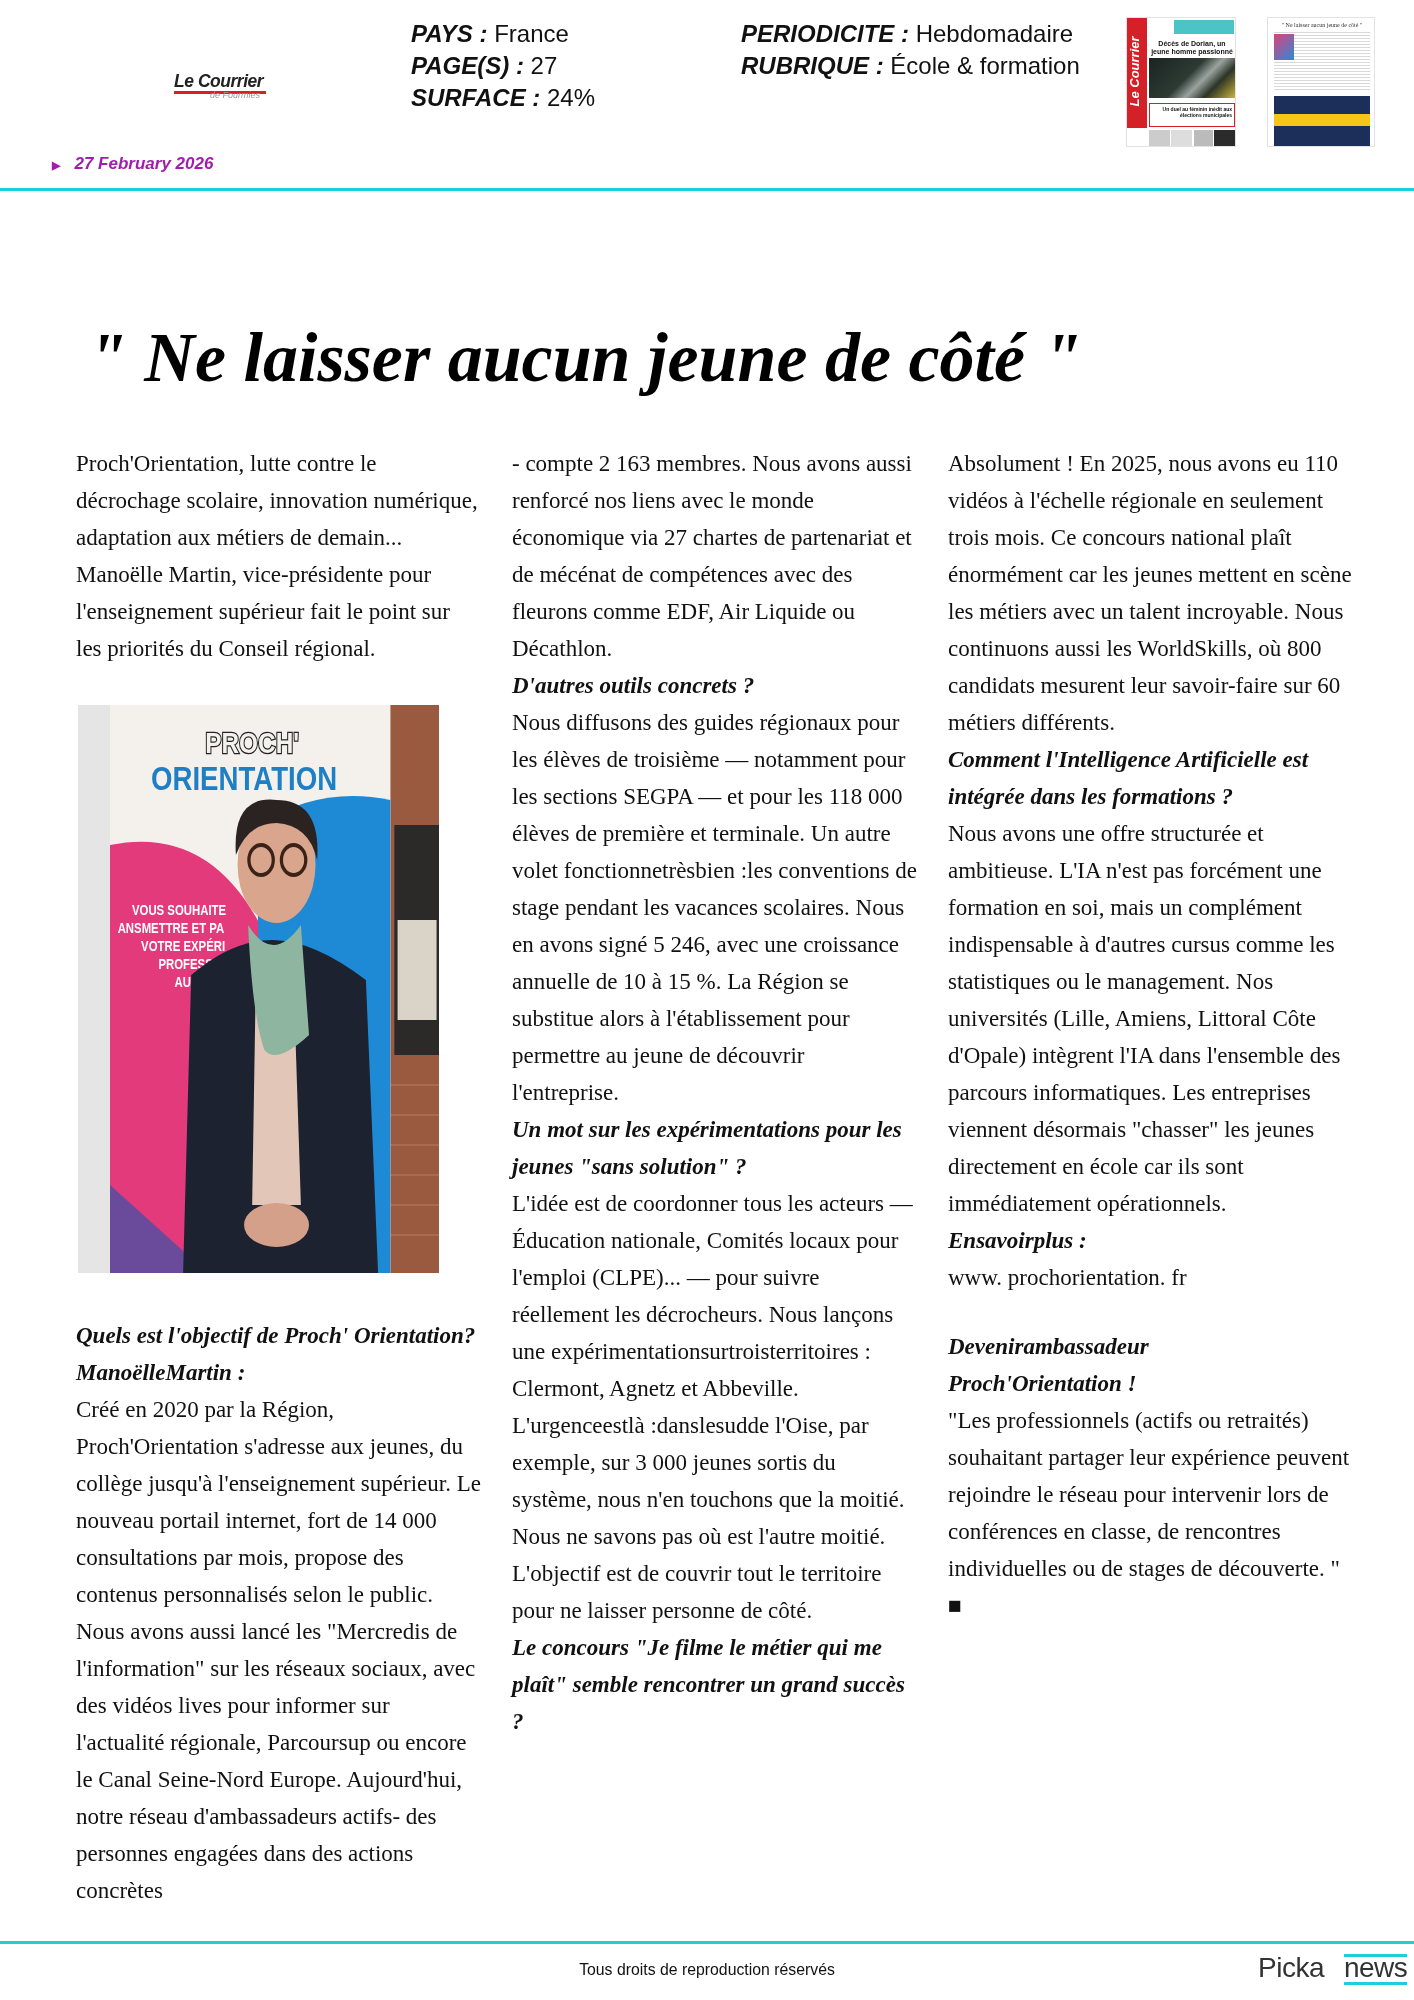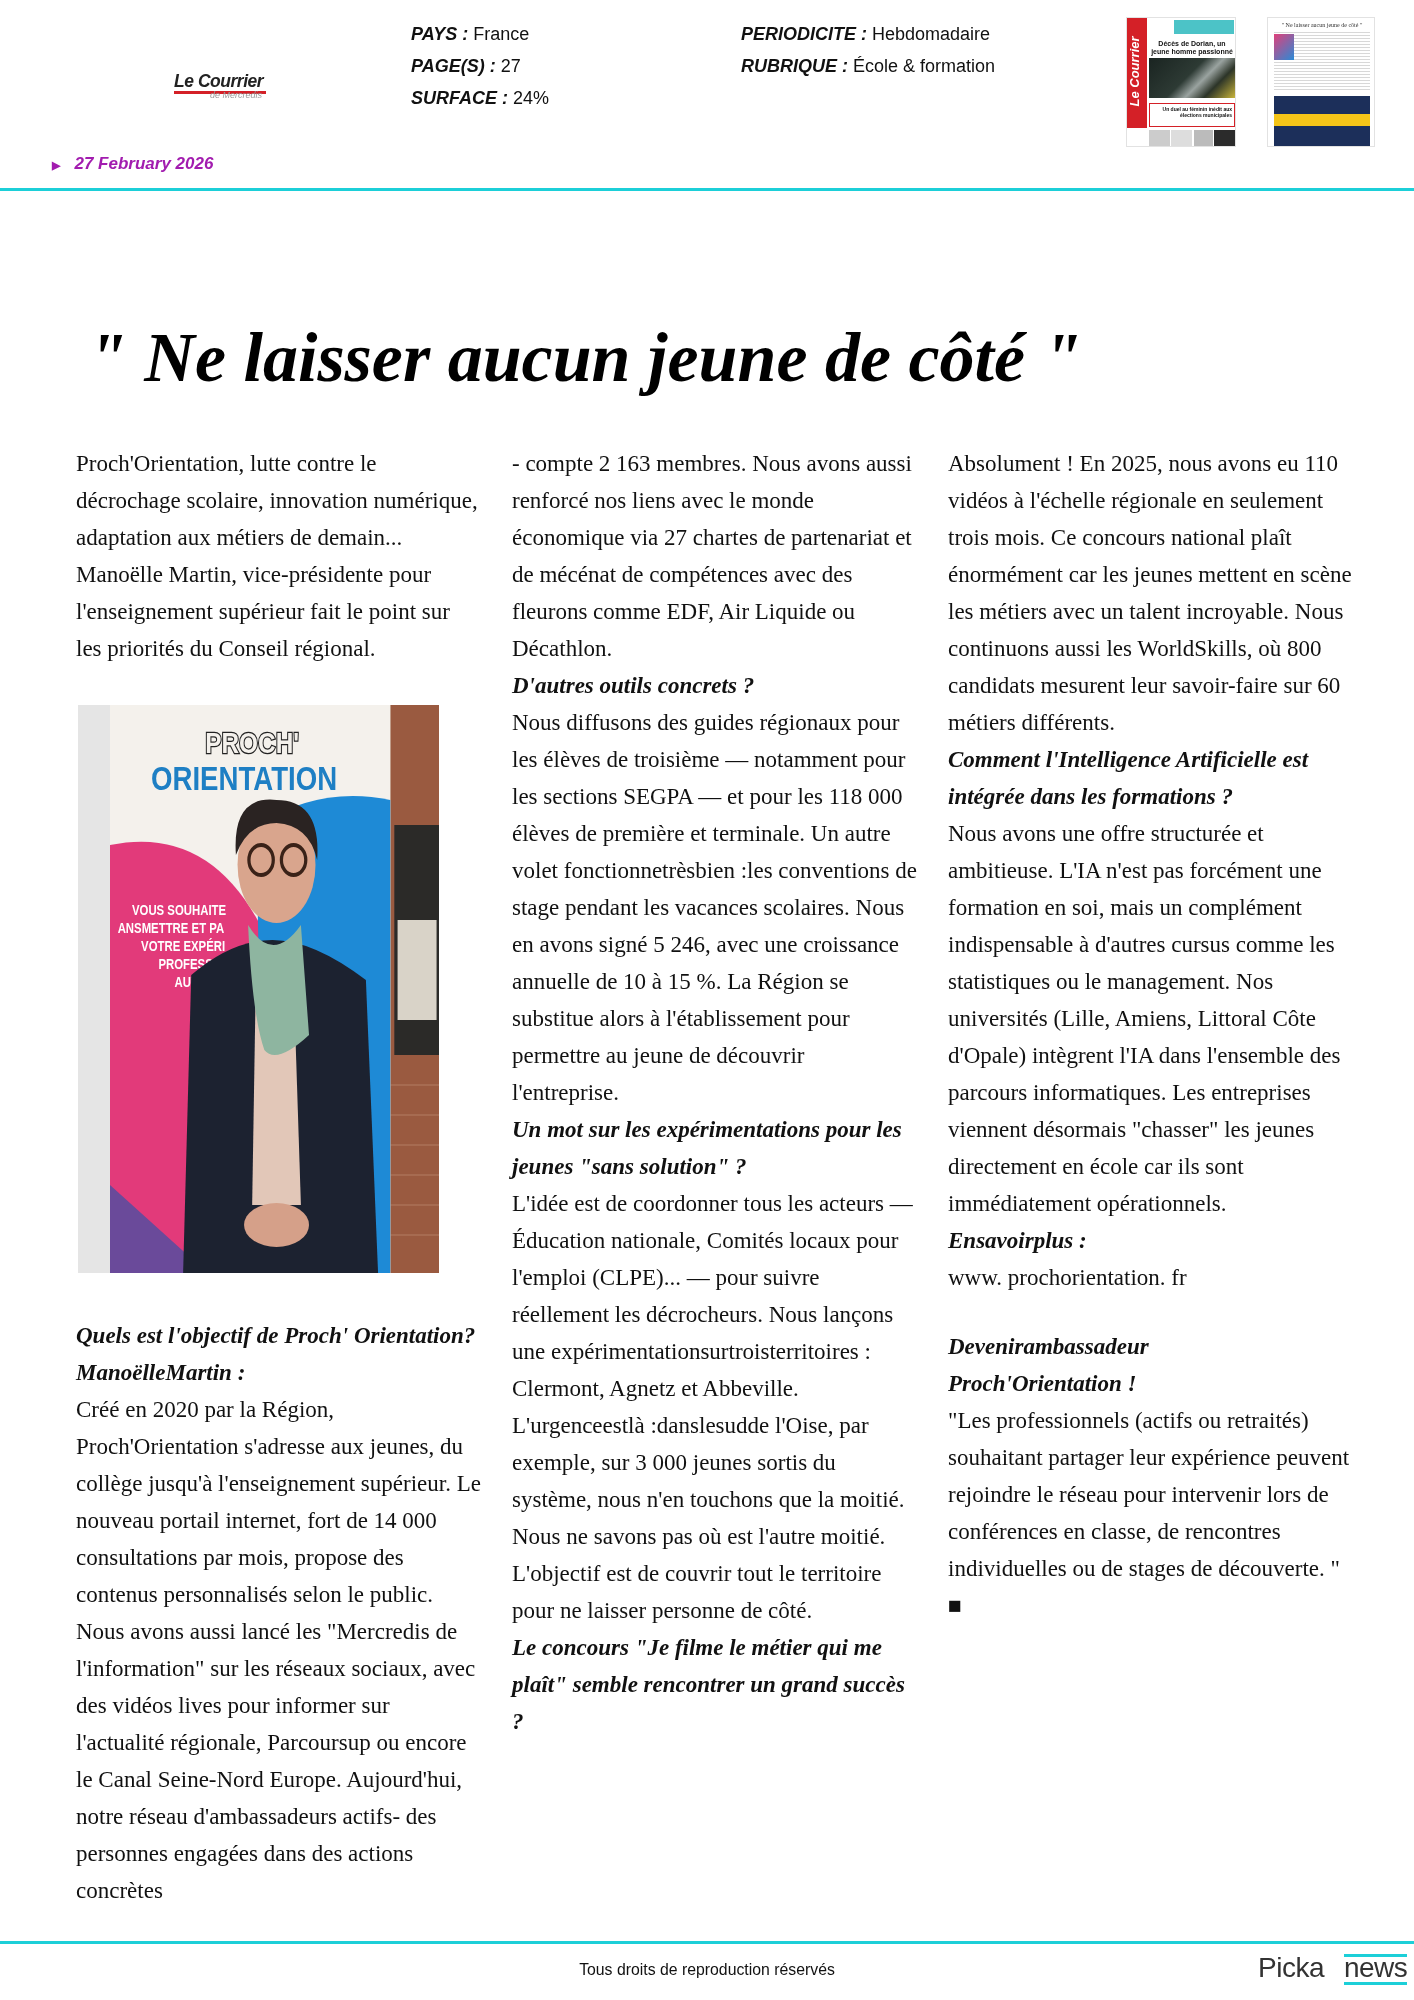--- a/index.html
+++ b/index.html
@@ -5,21 +5,21 @@
     * { box-sizing: border-box; margin: 0; padding: 0; }
     html, body { width: 1414px; height: 2000px; background: #ffffff; overflow: hidden; }
     body { position: relative; font-family: "Liberation Serif", serif; color: #111; }
 
     
     .logo { position: absolute; left: 172px; top: 70px; width: 100px; height: 34px; }
     .logo .lc { position: absolute; left: 2px; top: 0; font-family: "Liberation Sans", sans-serif; font-weight: bold; font-style: italic; font-size: 19px; color: #222; letter-spacing: -0.5px; transform: scaleX(0.92); transform-origin: left; }
     .logo .bar { position: absolute; left: 2px; top: 21px; width: 92px; height: 3px; background: #d42027; }
     .logo .df { position: absolute; left: 38px; top: 20px; font-family: "Liberation Sans", sans-serif; font-style: italic; font-size: 9px; color: #999; }
 
-    .meta { position: absolute; font-family: "Liberation Sans", sans-serif; font-size: 18px; color: #111; line-height: 32px; }
+    .meta { position: absolute; font-family: "Liberation Sans", sans-serif; font-size: 24px; color: #111; line-height: 32px; }
     .meta .k { font-weight: bold; font-style: italic; }
     .meta-left { left: 411px; top: 18px; }
     .meta-right { left: 741px; top: 18px; }
 
     .thumb { position: absolute; top: 17px; height: 130px; border: 1px solid #e2e2e2; background: #fff; overflow: hidden; }
     .thumb-front { left: 1126px; width: 110px; }
     .thumb-article { left: 1267px; width: 108px; }
     .tf-red { position: absolute; left: 0; top: 0; width: 20px; height: 110px; background: #d42027; }
     .tf-red span { position: absolute; left: -28px; top: 46px; transform: rotate(-90deg); color: #fff; font-family: "Liberation Sans", sans-serif; font-weight: bold; font-style: italic; font-size: 13px; white-space: nowrap; }
     .tf-banner { position: absolute; left: 47px; top: 2px; width: 60px; height: 14px; background: #4cc3c7; }
@@ -65,21 +65,21 @@
     .pickanews .news { font-weight: normal; position: relative; margin-left: 20px; }
     .pickanews .news::before { content: ""; position: absolute; left: 0; right: 0; top: 2px; height: 3px; background: #1ccfd8; }
     .pickanews .news::after { content: ""; position: absolute; left: 0; right: 0; bottom: -2px; height: 3px; background: #1ccfd8; }
   </style>
 </head>
 <body>
 
 <div class="logo">
   <span class="lc">Le Courrier</span>
   <span class="bar"></span>
-  <span class="df">de Mercredis</span>
+  <span class="df">de Fourmies</span>
 </div>
 
 <div class="meta meta-left">
   <div><span class="k">PAYS :</span> <span>France</span></div>
   <div><span class="k">PAGE(S) :</span> <span>27</span></div>
   <div><span class="k">SURFACE :</span> <span>24%</span></div>
 </div>
 
 <div class="meta meta-right">
   <div><span class="k">PERIODICITE :</span> <span>Hebdomadaire</span></div>

